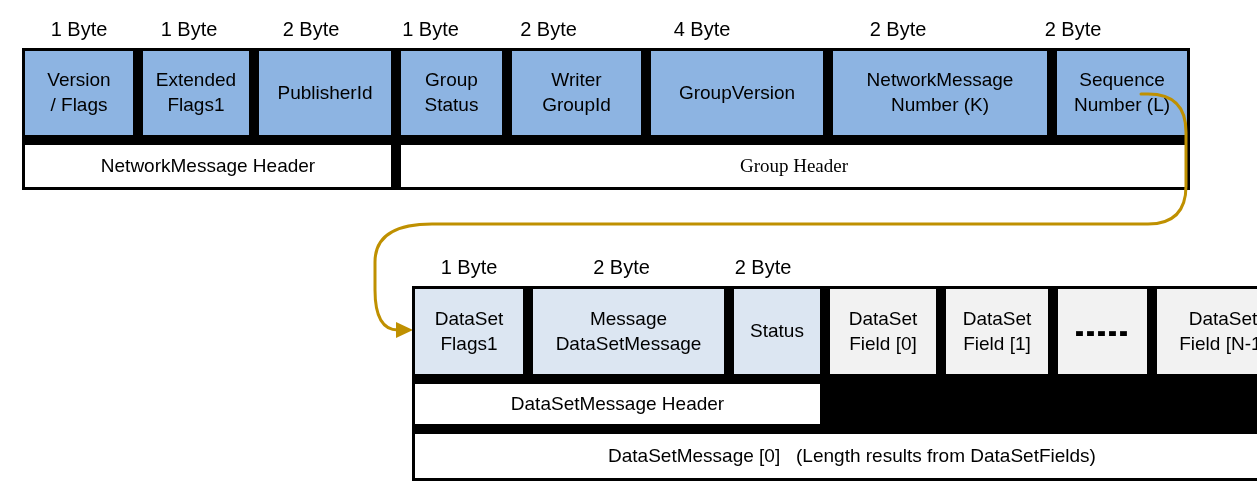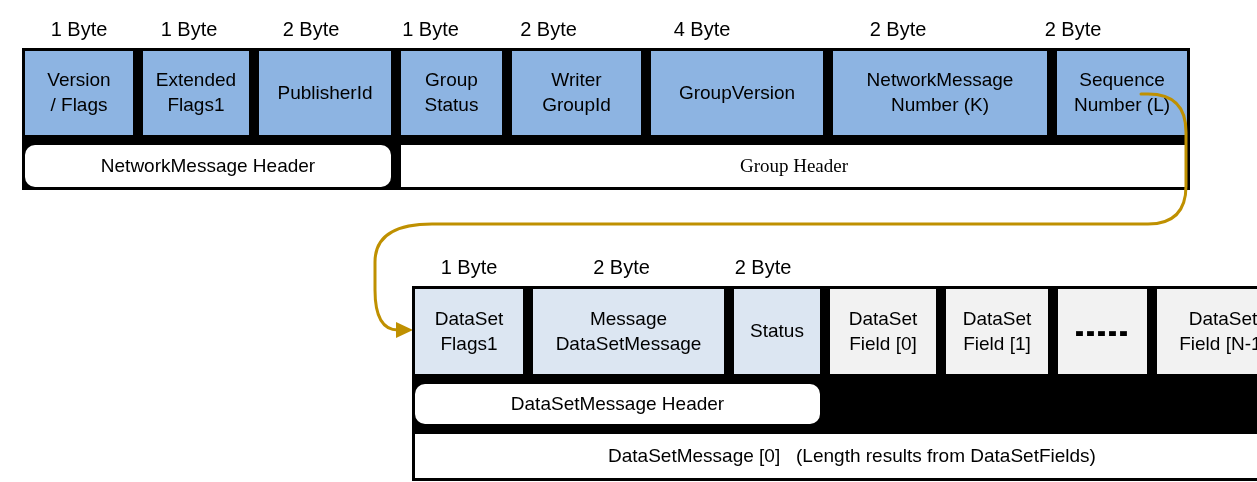--- a/index.html
+++ b/index.html
@@ -23,21 +23,21 @@
   .t2 .labels, .t2 .tbl { grid-template-columns:108px 191px 86px 106px 102px 89px 132px; }
   .t2 .tbl { grid-template-rows:85px 40px 44px; }
   .cell {
     display:flex; align-items:center; justify-content:center;
     text-align:center; font-size:19px; line-height:1.3;
     white-space:pre-line; background:#ffffff; padding:0 2px;
   }
   .c-blue  { background:var(--blue,#8DB4E2); }
   .c-lblue { background:var(--light-blue,#DCE6F2); }
   .c-gray  { background:var(--light-gray,#F2F2F2); }
-  .span3 { grid-column:1 / span 3;border-radius:10px; }
+  .span3 { grid-column:1 / span 3; }
   .spanRest { grid-column:4 / -1;font-family:Liberation Serif, serif; }
   .spanAll { grid-column:1 / -1; }
   .footer-cell { white-space:pre-wrap; }
   .dashes-text {
     font-size:27px; font-weight:700; letter-spacing:2px;
     transform:scaleY(1.5); line-height:1;
   }
   .arrow-svg { position:absolute; left:0; top:0; pointer-events:none; }
 </style>
 </head>

